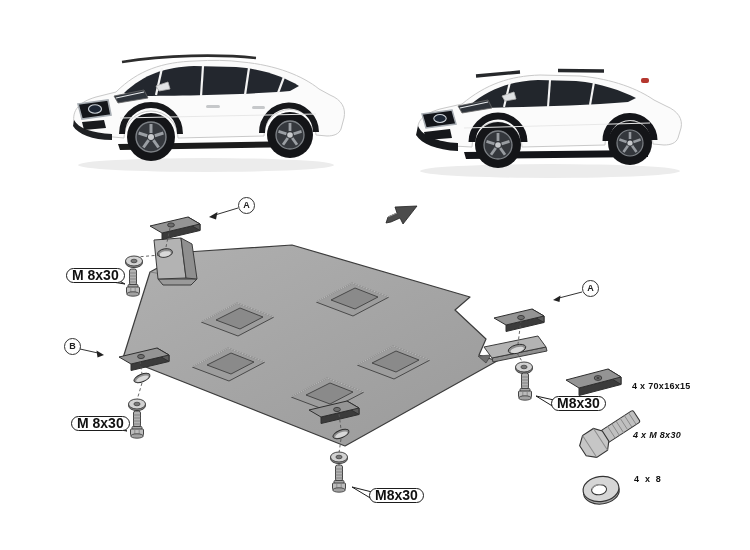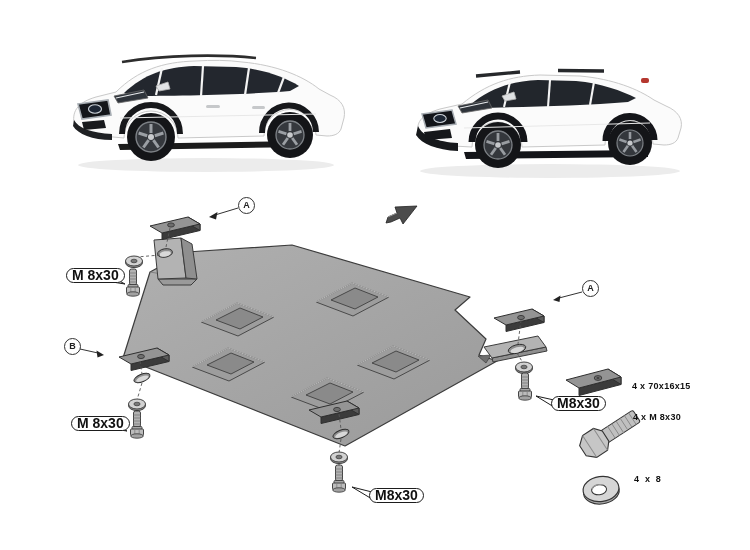--- a/index.html
+++ b/index.html
@@ -331,16 +331,16 @@
   <div class="callout" style="left:238px;top:197px;">A</div>
   <div class="callout" style="left:582px;top:280px;">A</div>
   <div class="callout" style="left:64px;top:338px;">B</div>
 
   <div class="plabel" style="left:66px;top:268px;">M 8x30</div>
   <div class="plabel" style="left:71px;top:416px;">M 8x30</div>
   <div class="plabel" style="left:369px;top:488px;">M8x30</div>
   <div class="plabel" style="left:551px;top:396px;">M8x30</div>
 
   <div class="ptext" style="left:632px;top:381px;">4 x 70x16x15</div>
-  <div class="ptext" style="left:633px;top:412px;">4 x M 8x30</div>
+  <div class="ptext" style="left:633px;top:430px;font-style:italic;">4 x M 8x30</div>
   <div class="ptext" style="left:634px;top:474px;">4  x  8</div>
 
 </div>
 
 </body></html>

